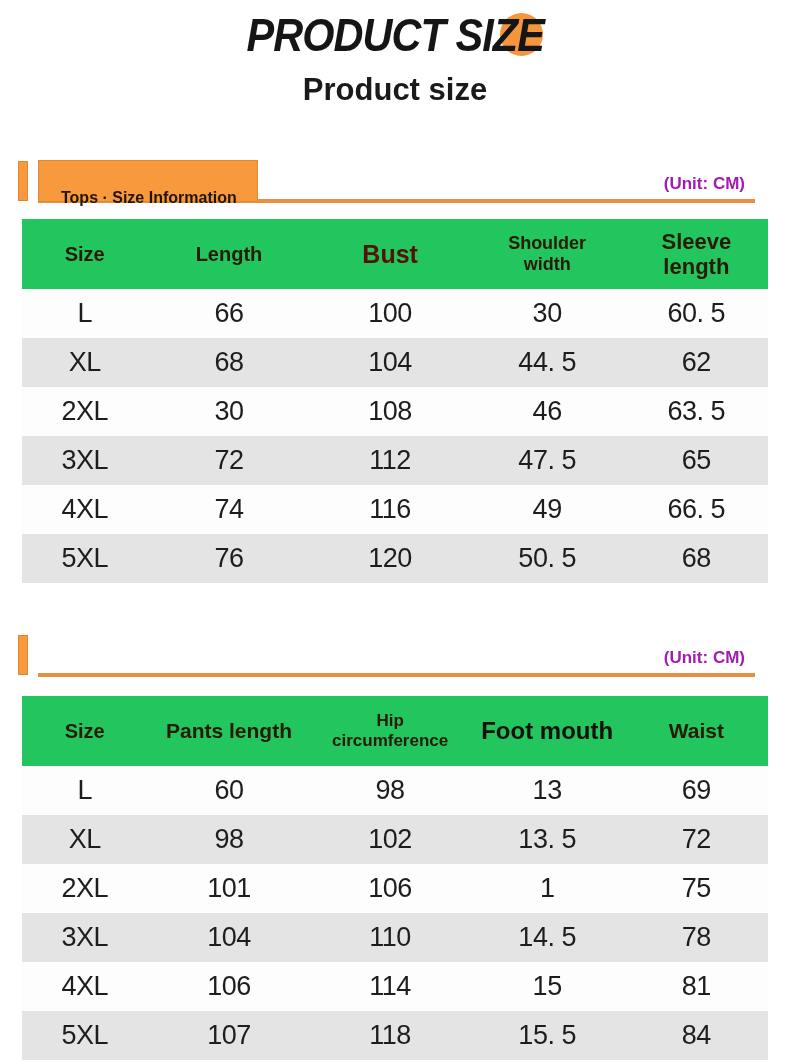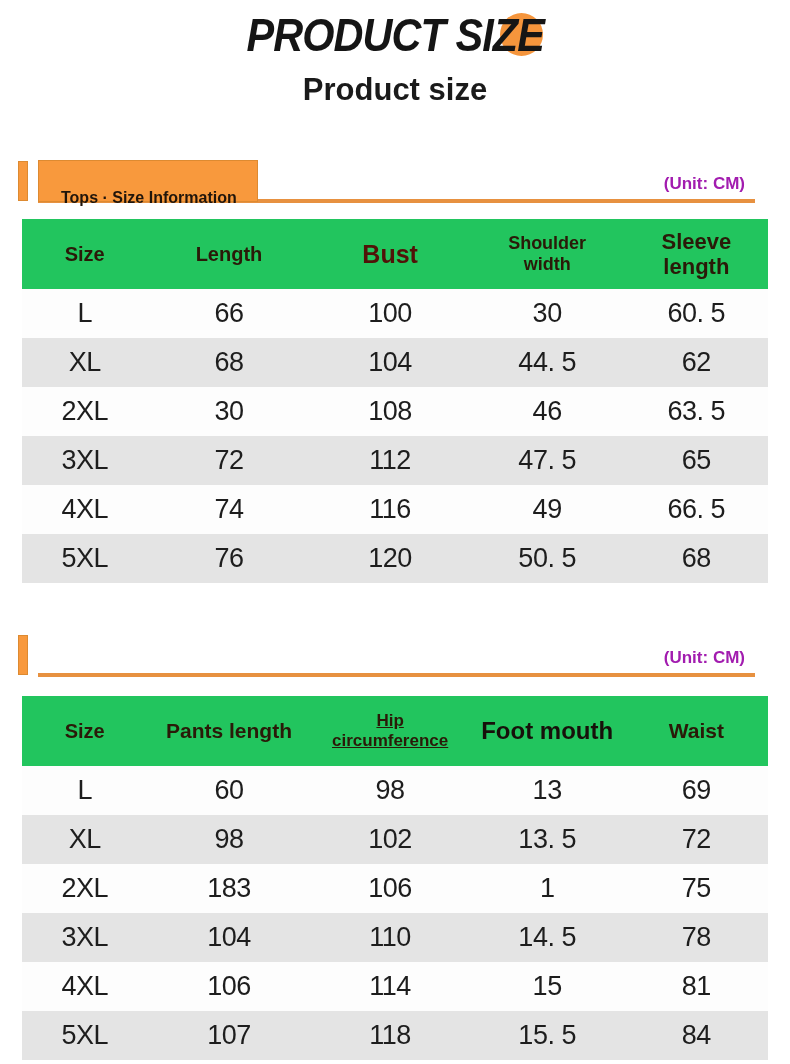--- a/index.html
+++ b/index.html
@@ -61,21 +61,21 @@
     font-weight:bold;color:#2a1a08;text-align:center;vertical-align:middle;
     white-space:pre-line;line-height:1.15;padding:0;
   }
   .t1 th:nth-child(1){font-size:20px;}
   .t1 th:nth-child(2){font-size:20px;}
   .t1 th:nth-child(3){font-size:25px;color:#511208;}
   .t1 th:nth-child(4){font-size:18px;margin-top:20px;}
   .t1 th:nth-child(5){font-size:22px;}
   .t2 th:nth-child(1){font-size:20px;}
   .t2 th:nth-child(2){font-size:21px;}
-  .t2 th:nth-child(3){font-size:17px;text-decoration:underline;}
+  .t2 th:nth-child(3){font-size:17px;}
   .t2 th:nth-child(4){font-size:24px;color:#17100a;}
   .t2 th:nth-child(5){font-size:21px;}
   .size-table tbody tr{height:49px;background:#FDFDFD;}
   .size-table tbody tr:nth-child(even){background:#E4E4E4;}
   .size-table td{
     text-align:center;vertical-align:middle;
     font-size:27px;color:#1d1d1d;letter-spacing:-.5px;padding:0;
     white-space:nowrap;
   }
 </style>
@@ -196,21 +196,21 @@
       </tr>
       <tr>
         <td>XL</td>
         <td>98</td>
         <td>102</td>
         <td>13. 5</td>
         <td>72</td>
       </tr>
       <tr>
         <td>2XL</td>
-        <td>183</td>
+        <td>101</td>
         <td>106</td>
         <td>1</td>
         <td>75</td>
       </tr>
       <tr>
         <td>3XL</td>
         <td>104</td>
         <td>110</td>
         <td>14. 5</td>
         <td>78</td>

